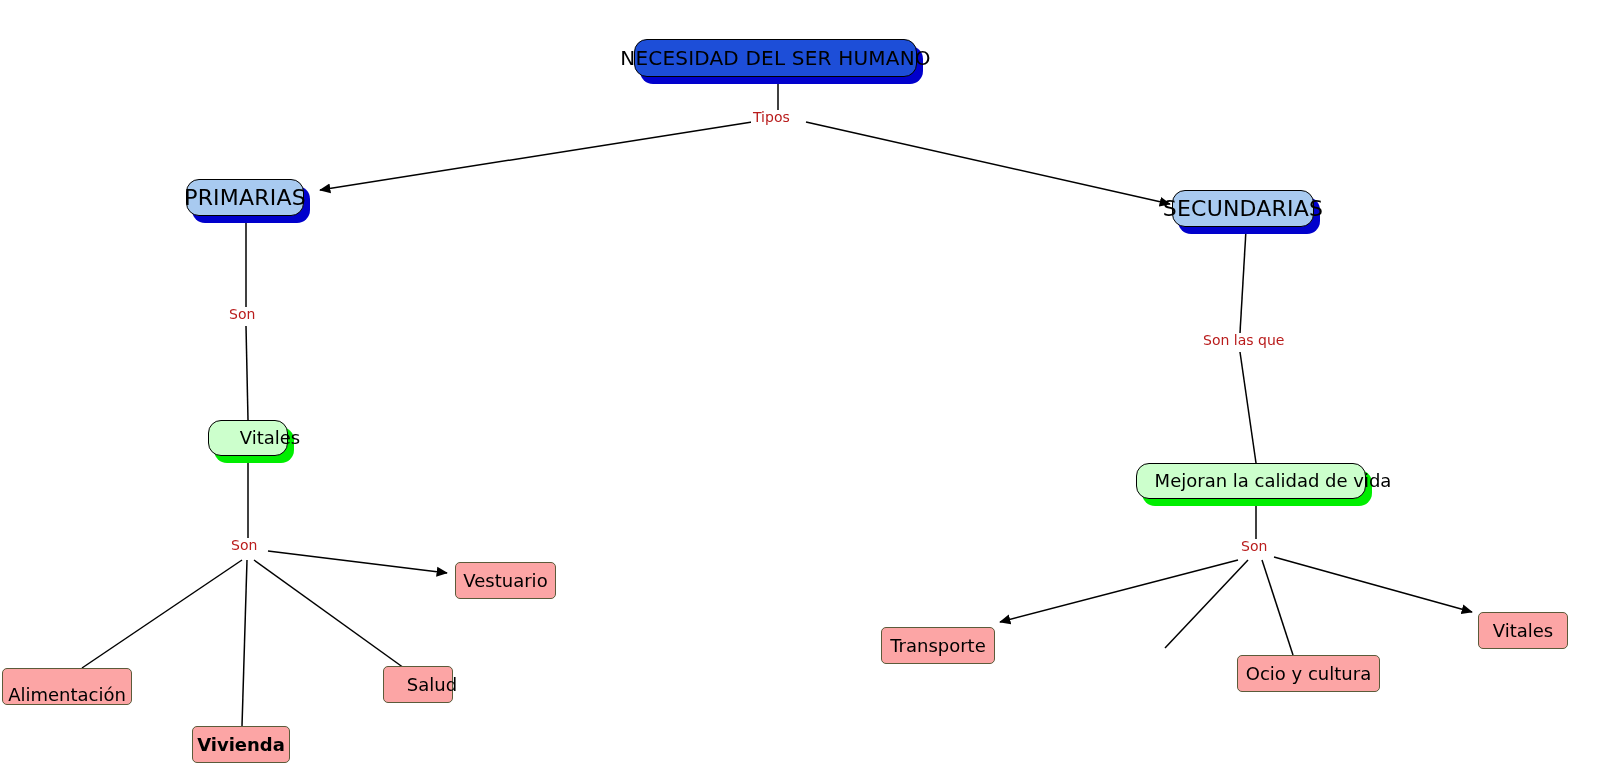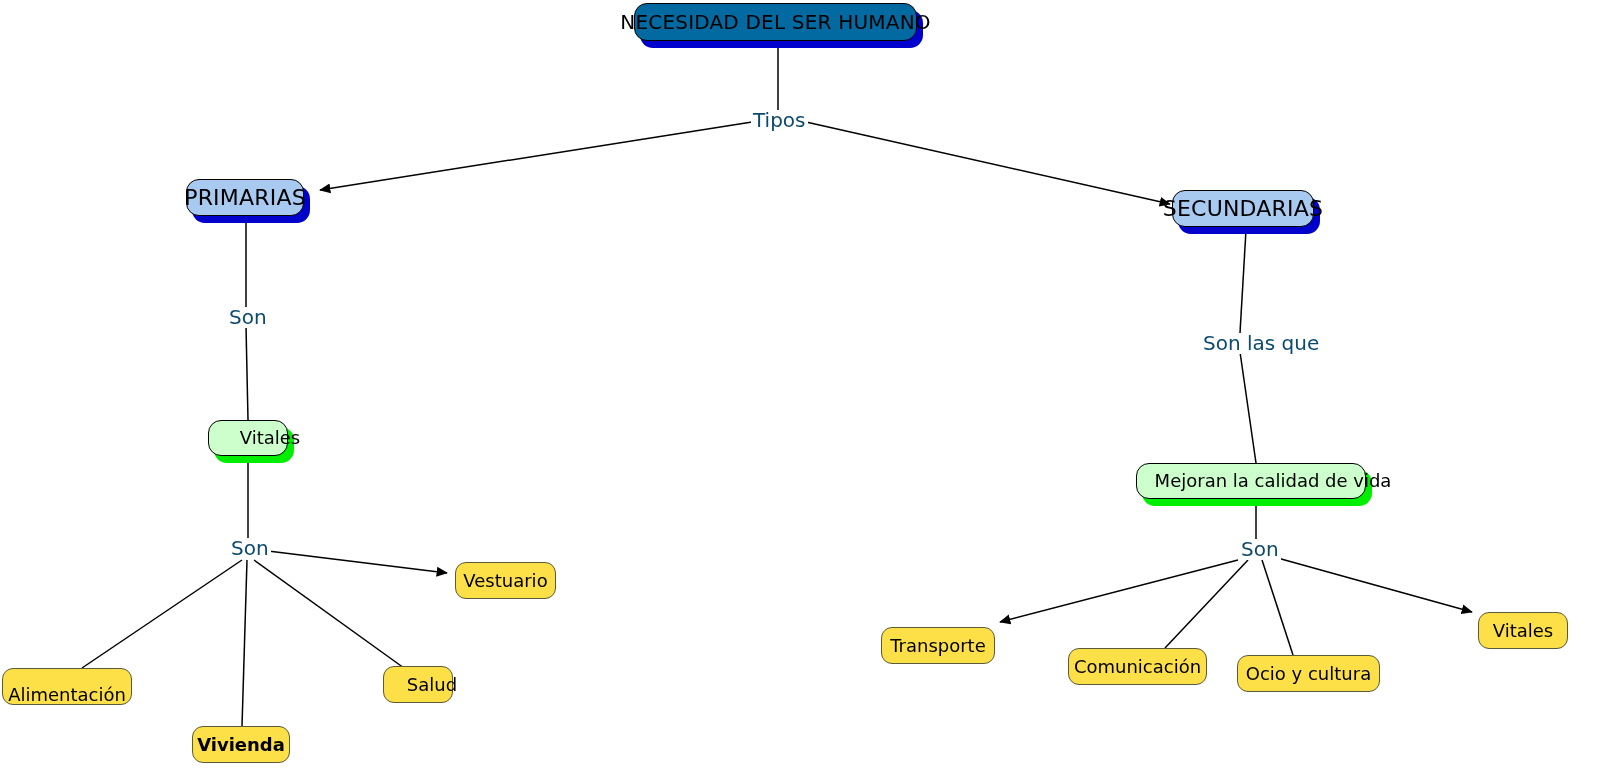--- a/index.html
+++ b/index.html
@@ -38,26 +38,27 @@
     color: #000000;
     z-index: 5;
   }
   .node .nlabel {
     display: block;
     line-height: 1;
   }
 
   
   .node.root {
-    background: #0369a1;
+    background: #1d4ed8;
     border: 1.6px solid #000000;
     border-radius: 13px;
     font-size: 20px;
     letter-spacing: .2px;
     box-shadow: 6px 7px 0 0 #0000cc;
+    margin-top: 36px;
   }
 
   
   .node.blue {
     background: #a8caf0;
     border: 1.6px solid #000000;
     border-radius: 13px;
     font-size: 22px;
     letter-spacing: .2px;
     box-shadow: 6px 7px 0 0 #0000cc;
@@ -68,31 +69,31 @@
     background: #ccffcc;
     border: 1.6px solid #000000;
     border-radius: 13px;
     font-size: 18px;
     box-shadow: 6px 7px 0 0 #00ee00;
     padding-left: 44px;
   }
 
   
   .node.leaf {
-    background: #fde047;
+    background: #fca5a5;
     border: 1.5px solid #5b5b3a;
-    border-radius: 11px;
+    border-radius: 5px;
     font-size: 18px;
   }
 
   
   .link-label {
     position: absolute;
-    font-size: 20px;
-    color: #0c4a6e;
+    font-size: 14px;
+    color: #b91c1c;
     background: #ffffff;
     padding: 0 2px;
     white-space: nowrap;
     z-index: 6;
     line-height: 1.05;
   }
 </style>
 </head>
 <body>
 
@@ -168,23 +169,20 @@
   </div>
 
   <div class="node leaf" style="left:455px; top:562px; width:101px; height:37px;">
     <span class="nlabel">Vestuario</span>
   </div>
 
   <div class="node leaf" style="left:881px; top:627px; width:114px; height:37px;">
     <span class="nlabel">Transporte</span>
   </div>
 
-  <div class="node leaf" style="left:1068px; top:648px; width:139px; height:37px;">
-    <span class="nlabel">Comunicación</span>
-  </div>
 
   <div class="node leaf" style="left:1237px; top:655px; width:143px; height:37px;">
     <span class="nlabel">Ocio y cultura</span>
   </div>
 
   <div class="node leaf" style="left:1478px; top:612px; width:90px; height:37px;">
     <span class="nlabel">Vitales</span>
   </div>
 
   <div class="link-label" style="left:751px; top:110px;">Tipos</div>

